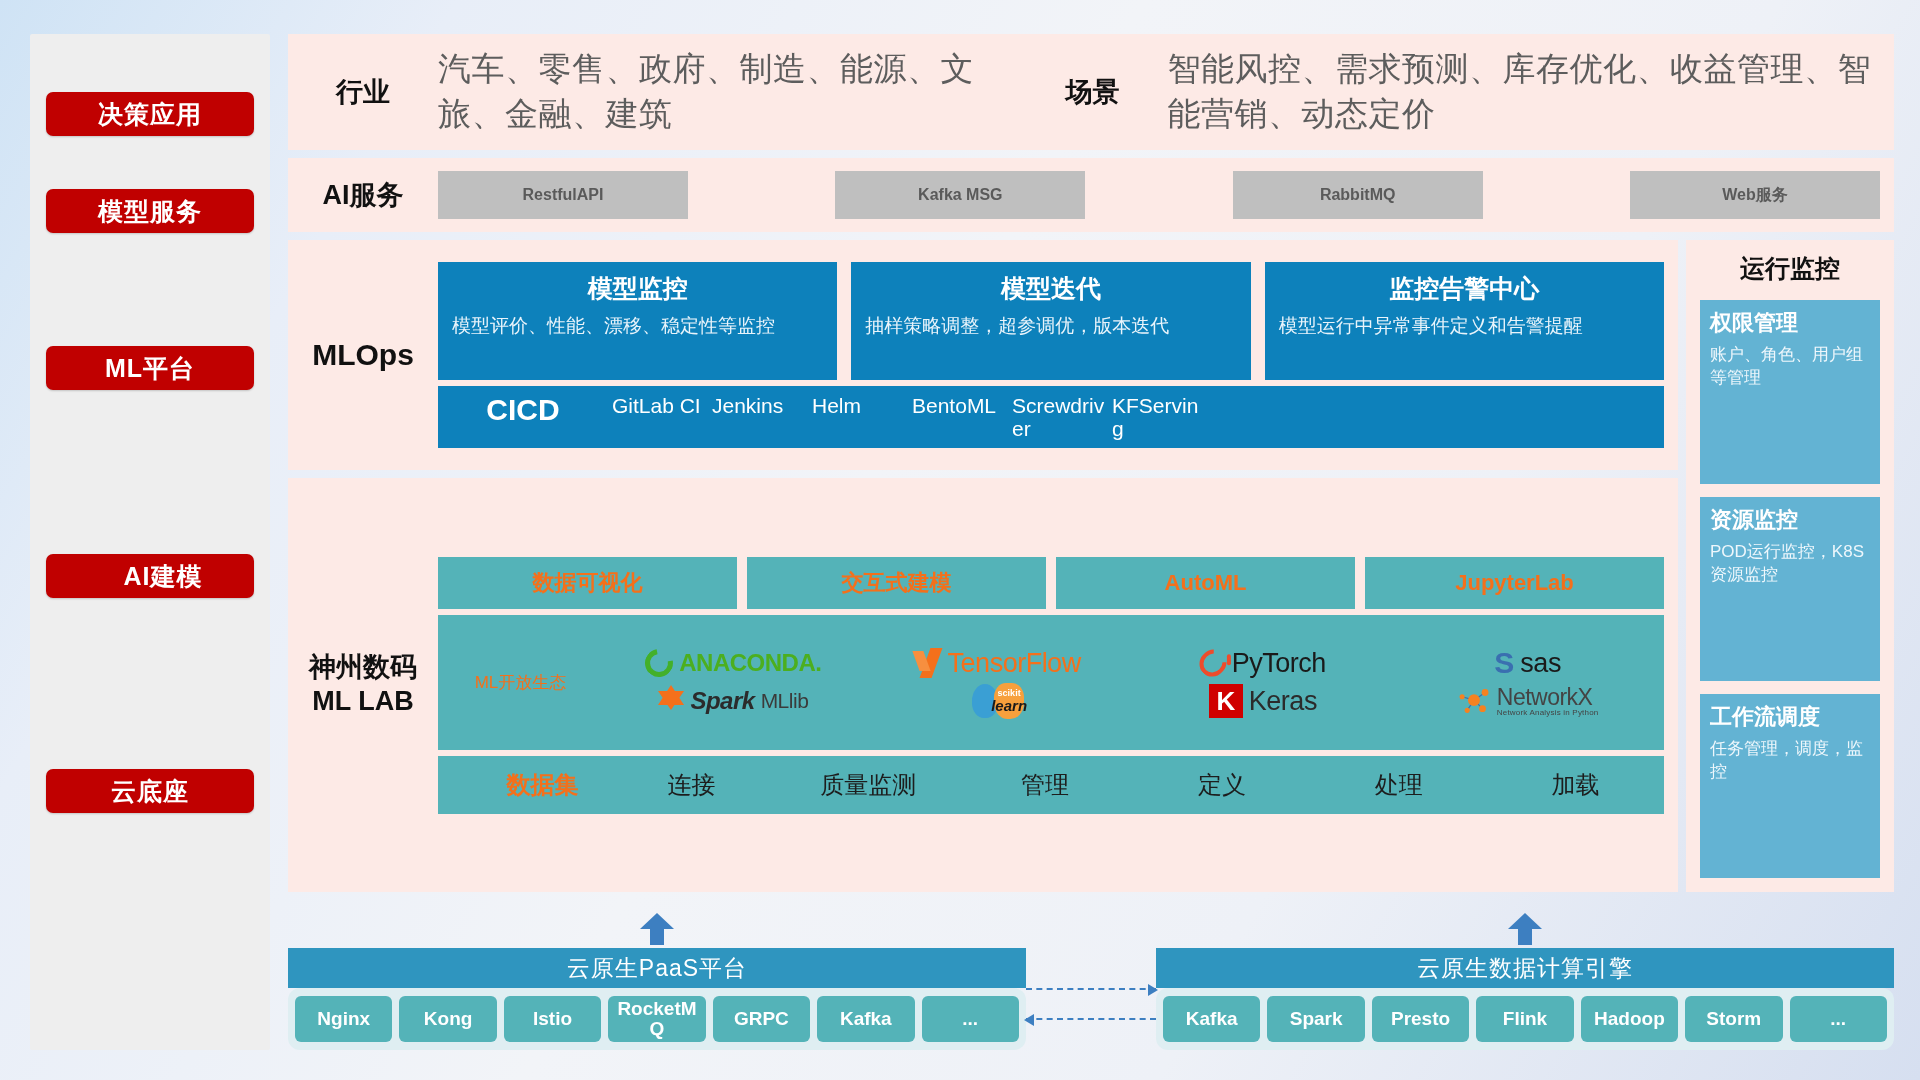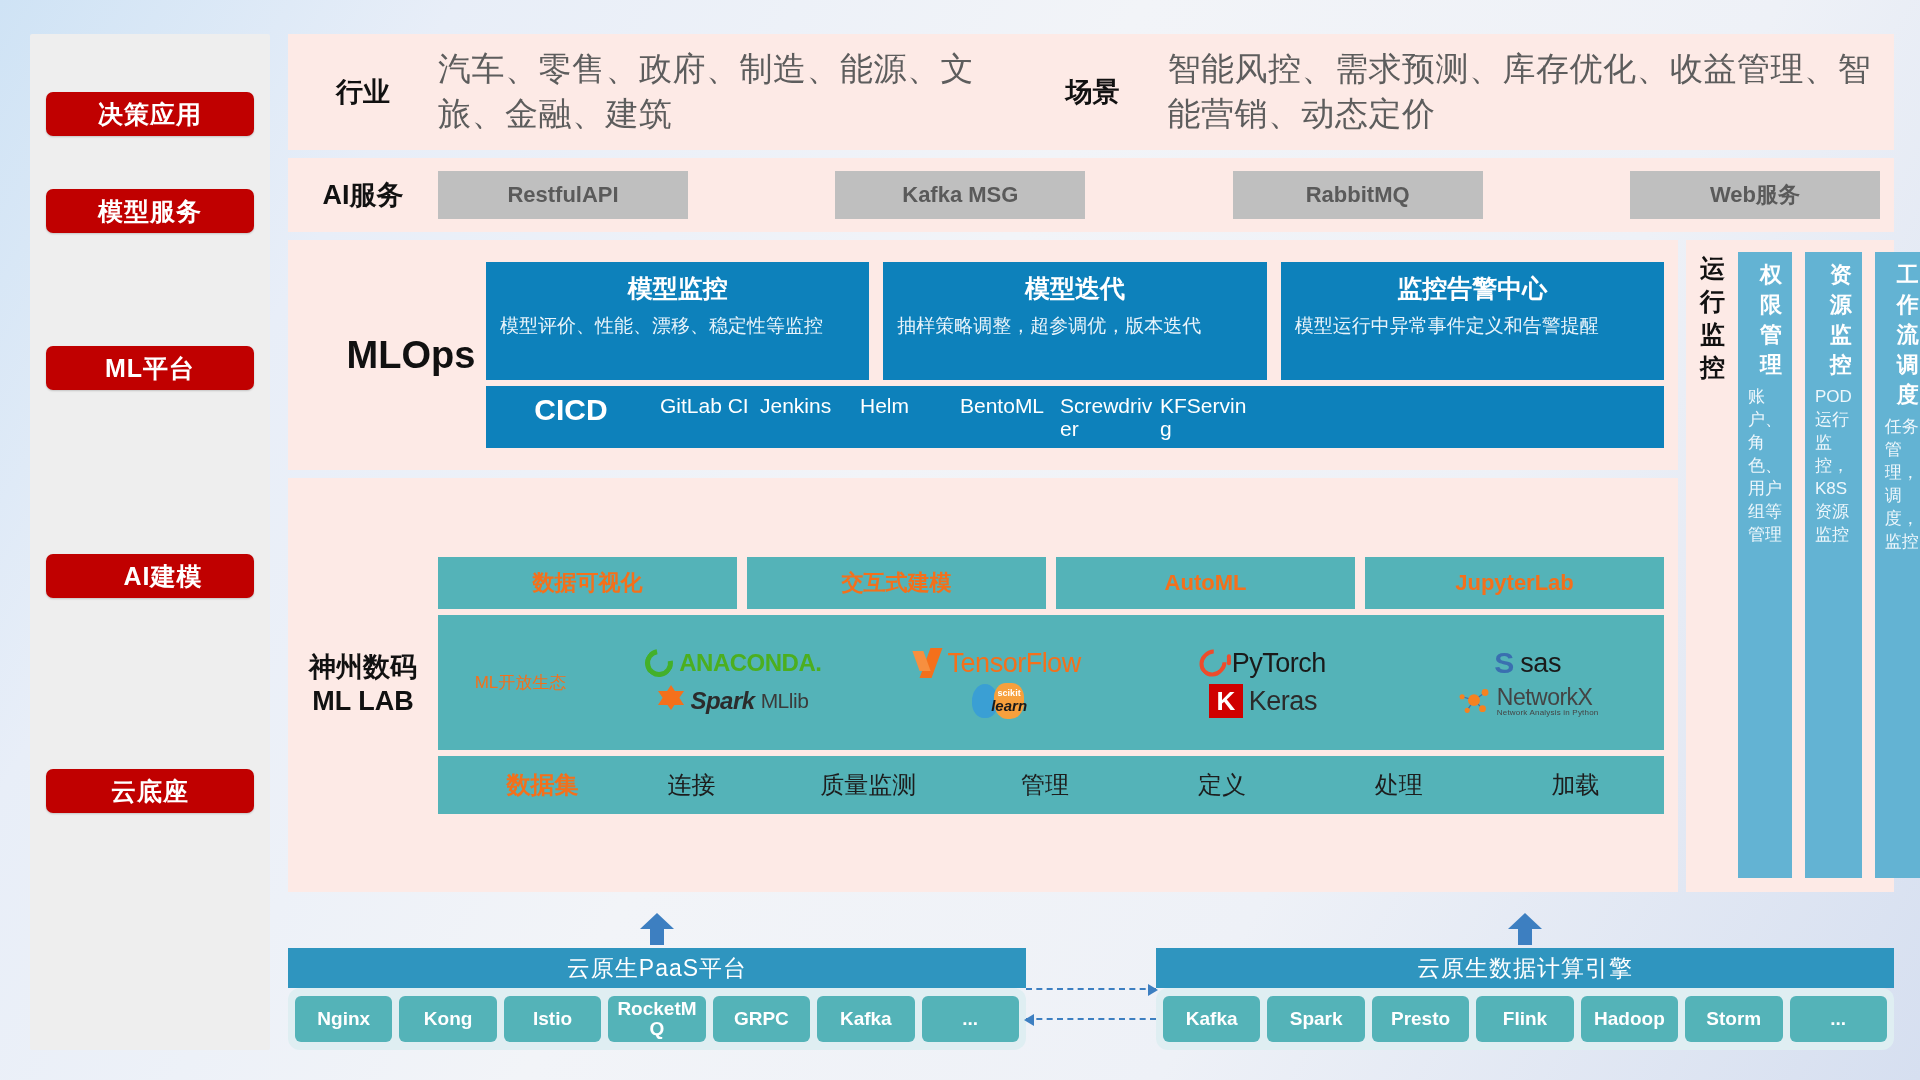--- a/index.html
+++ b/index.html
@@ -95,21 +95,21 @@
     display: flex;
     gap: 0;
     justify-content: space-between;
     padding-right: 14px;
   }
   .svc-chip {
     width: 250px;
     height: 48px;
     background: #bfbfbf;
     color: #5a5a5a;
-    font-size: 22px;
+    font-size: 16px;
     font-weight: bold;
     display: flex; align-items: center; justify-content: center;
   }
 
   
   .mid {
     flex: 1;
     display: flex;
     gap: 8px;
     min-height: 0;
@@ -125,24 +125,23 @@
   
   .band-mlops {
     display: flex;
     align-items: center;
     padding: 10px 14px 10px 0;
     height: 230px;
   }
   .mlops-key {
     width: 150px; flex: 0 0 150px;
     text-align: center;
-    font-size: 38px;
+    font-size: 30px;
     font-weight: bold;
     color: #111;
-    margin-left: 48px;
   }
   .mlops-body { flex: 1; display: flex; flex-direction: column; gap: 6px; min-width: 0; }
   .mlops-cards { display: flex; gap: 14px; }
   .mlops-card {
     flex: 1;
     background: #0d81bb;
     color: #fff;
     padding: 10px 14px 14px;
     min-height: 118px;
   }
@@ -317,38 +316,38 @@
     font-size: 24px;
     color: #1d1d1d;
   }
 
   
   .monitor {
     width: 208px; flex: 0 0 208px;
     background: #fdeae6;
     padding: 12px 14px 14px;
     display: flex;
-    flex-direction: row;
+    flex-direction: column;
     gap: 13px;
   }
   .monitor > h3 {
     text-align: center;
     font-size: 25px;
     font-weight: bold;
     color: #111;
     margin-bottom: 2px;
   }
   .mon-card {
     background: #63b3d3;
     color: #fff;
     padding: 8px 10px 12px;
     flex: 1;
   }
   .mon-card h4 {
-    text-align: right;
+    text-align: left;
     font-size: 22px;
     font-weight: bold;
     margin-bottom: 6px;
   }
   .mon-card p {
     font-size: 17px;
     line-height: 1.35;
     color: #eef7fc;
   }
 

